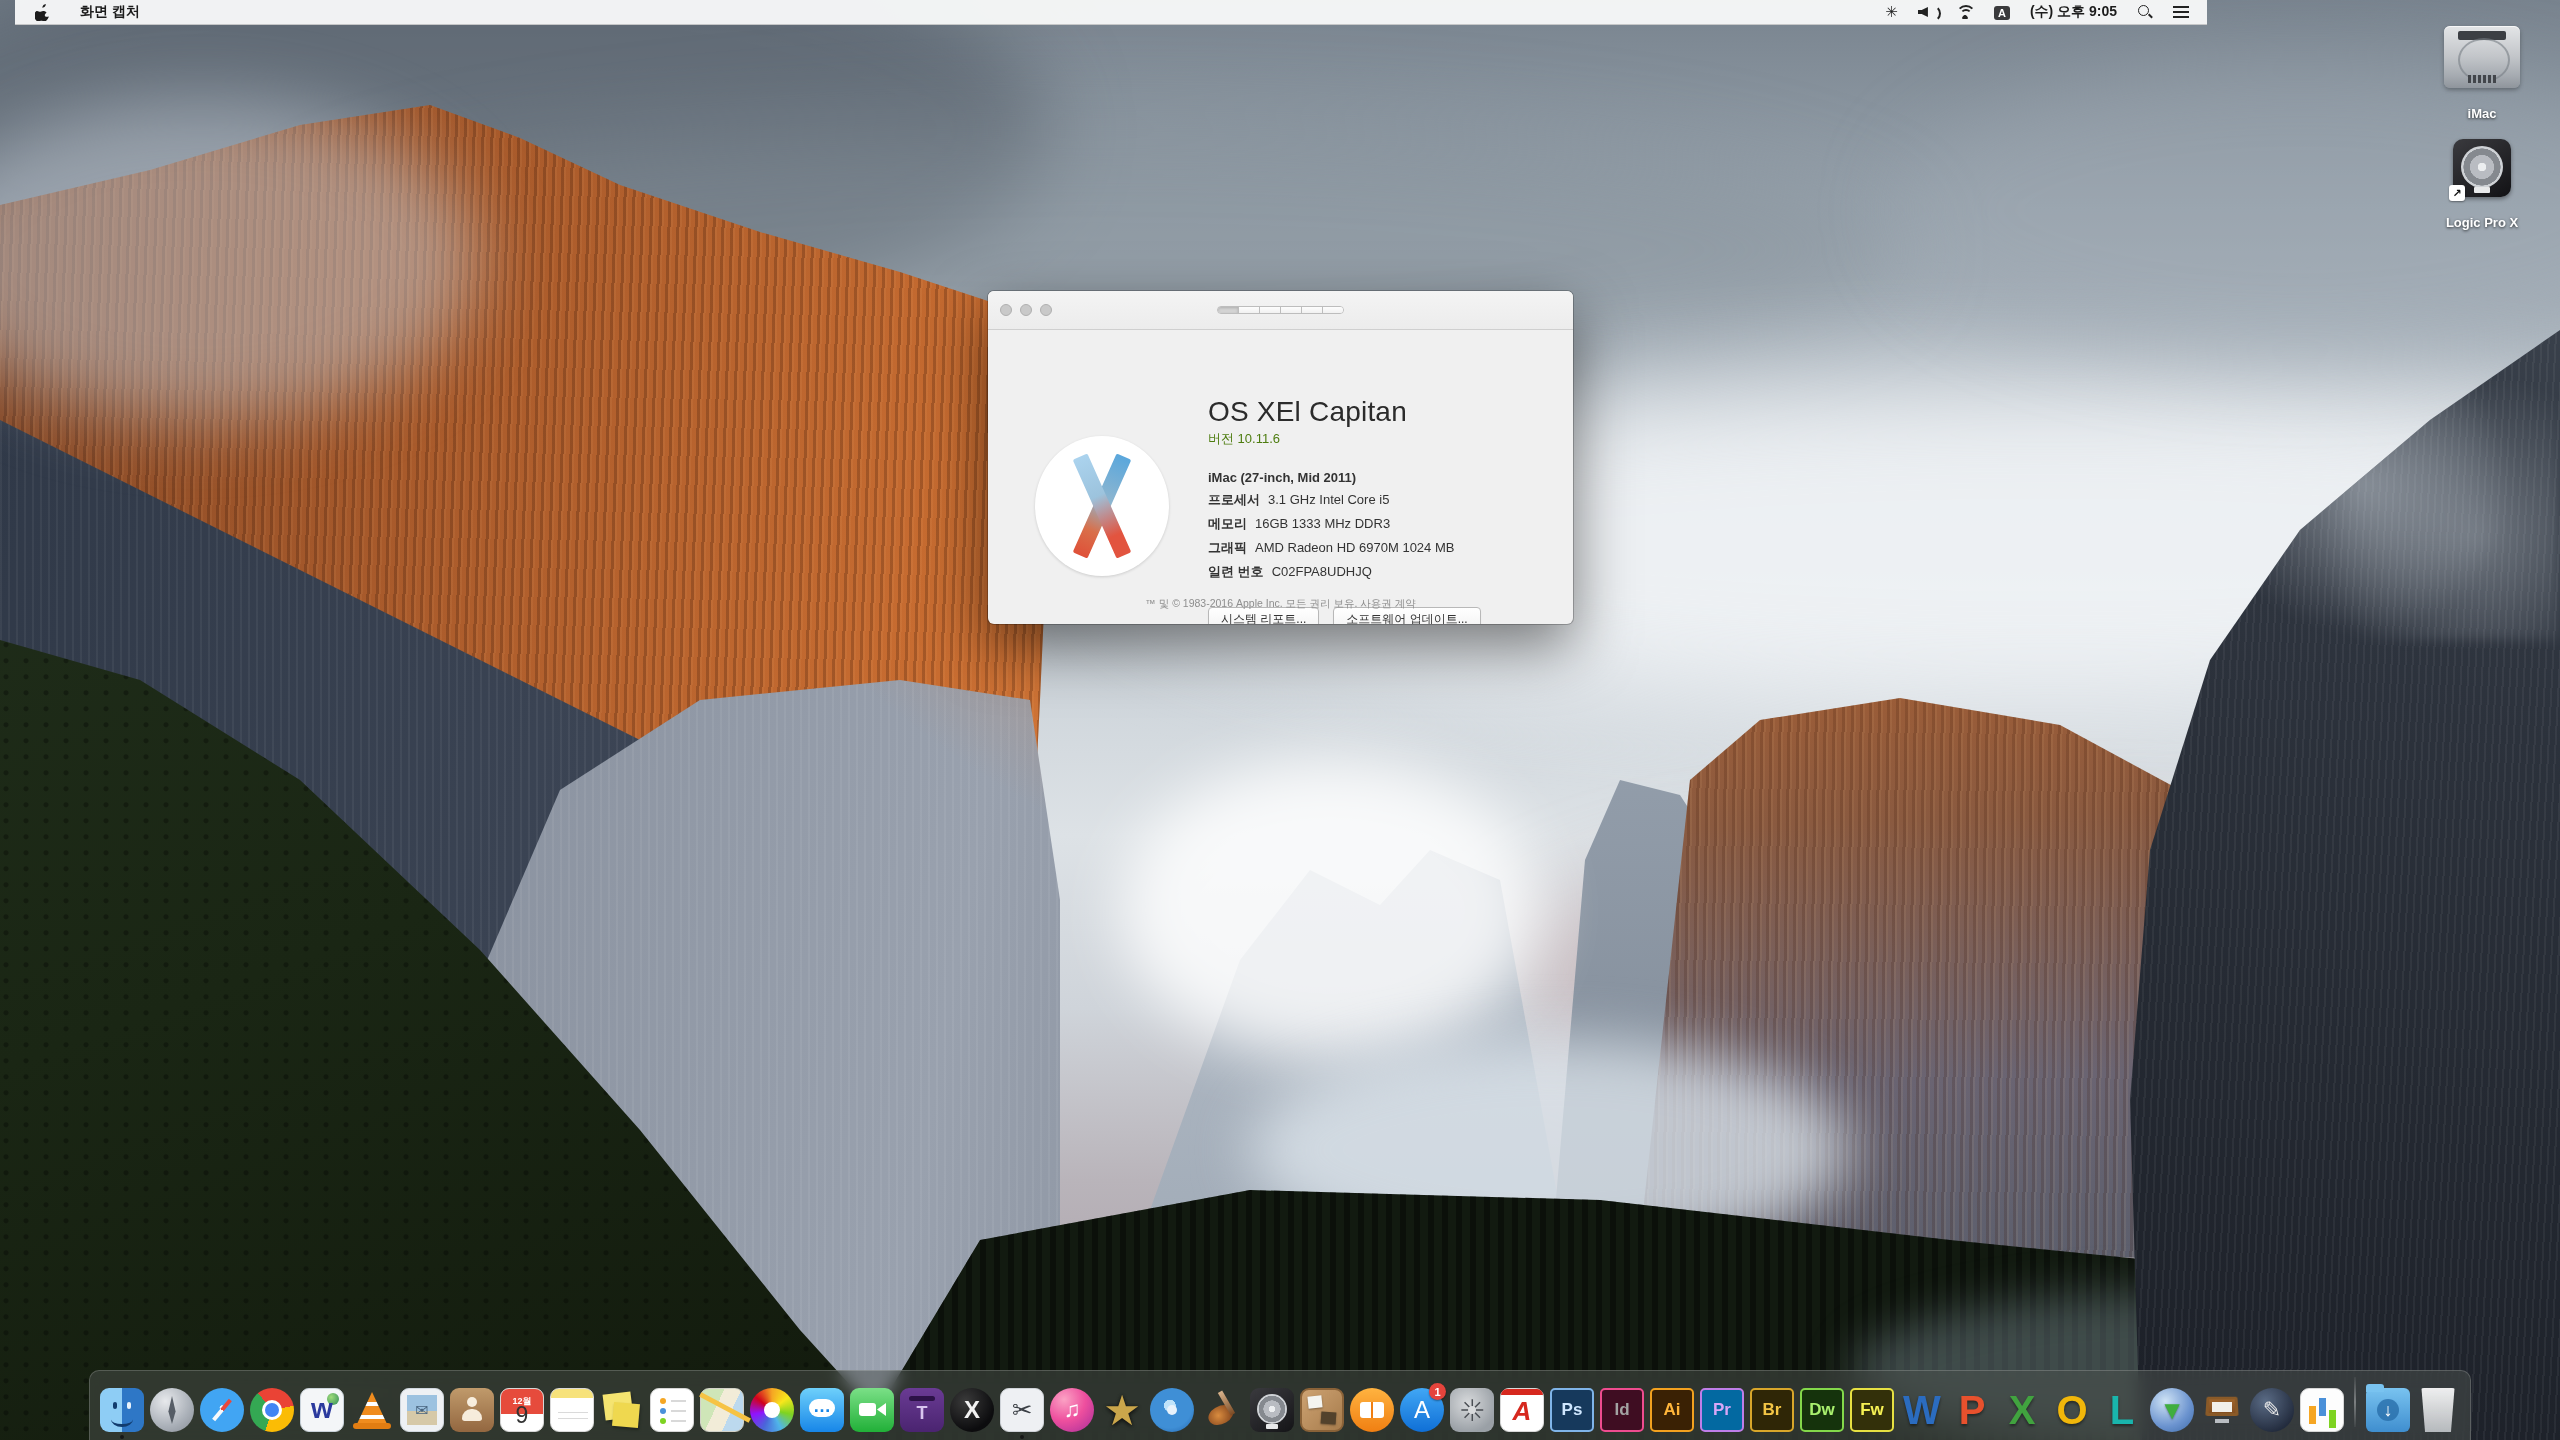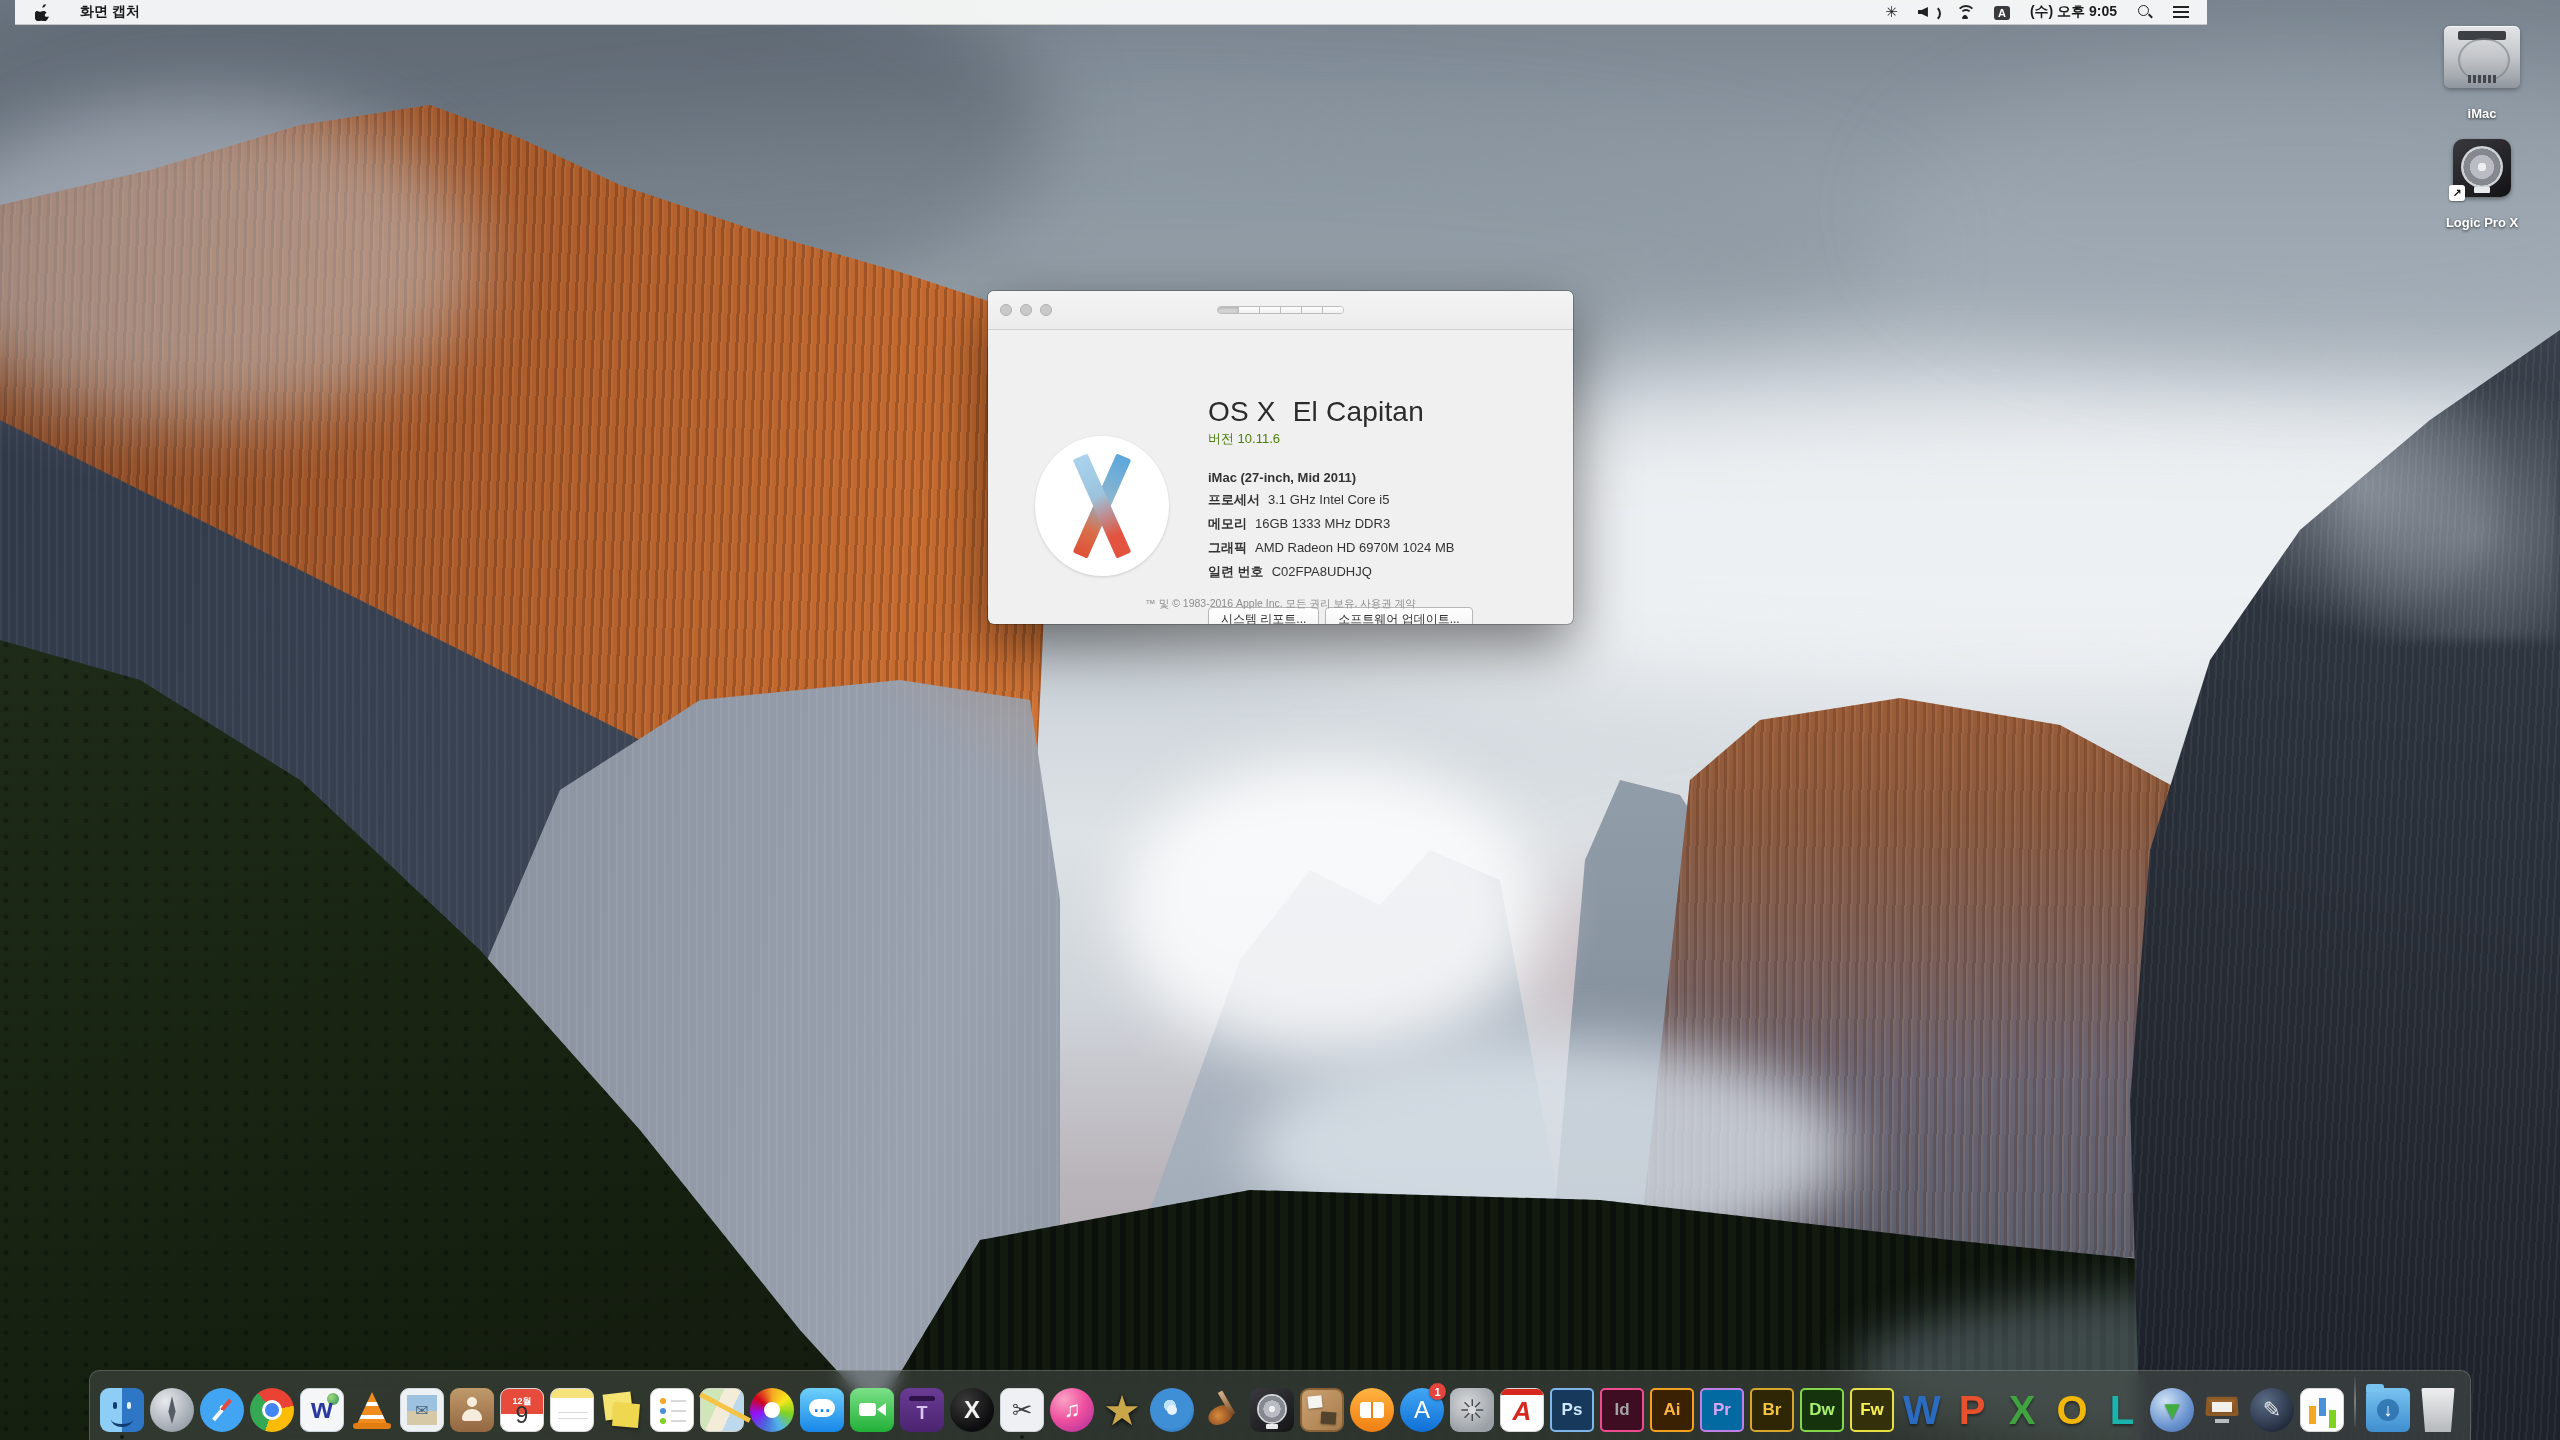--- a/index.html
+++ b/index.html
@@ -102,26 +102,26 @@
   .tab:last-child{border-right:none;}
   .tab.selected{background:#d4d4d4;box-shadow:inset 0 1px 3px rgba(0,0,0,.18);}
   .win-body{position:relative;height:295px;}
   .oslogo{position:absolute;left:47px;top:106px;width:134px;height:140px;border-radius:50%;background:#fff;box-shadow:0 1px 3px rgba(0,0,0,.15);overflow:hidden;}
   .oslogo .stroke{position:absolute;left:50%;top:50%;width:16px;height:108px;border-radius:2px;}
   .oslogo .s1{transform:translate(-50%,-50%) rotate(24deg);background:linear-gradient(180deg,#5aa7dc 0%,#8fb6cf 45%,#d96f4a 75%,#df5038 100%);}
   .oslogo .s2{transform:translate(-50%,-50%) rotate(-24deg);background:linear-gradient(180deg,#abd3ee 0%,#9cc3dd 40%,#e2543f 80%,#e2543f 100%);}
   .win-text{position:absolute;left:220px;top:66px;}
   .win-title{font-size:28px;color:#2b2b2b;letter-spacing:.2px;}
   .win-title .t-os{font-weight:500;}
-  .win-title .t-name{font-weight:200;margin-left:17px;}
+  .win-title .t-name{font-weight:200;margin-left:0;}
   .win-version{margin-top:2px;font-size:13px;color:#4d7c0f;}
   .win-model{margin-top:22px;font-size:13px;font-weight:bold;color:#333;}
   .spec-row{margin-top:6px;font-size:13px;color:#333;}
   .spec-row b{font-weight:bold;margin-right:8px;}
-  .win-buttons{margin-top:26px;display:flex;gap:6px;}
+  .win-buttons{margin-top:26px;display:flex;gap:14px;}
   .btn{font-size:12px;color:#333;background:linear-gradient(180deg,#ffffff,#f2f2f2);border:1px solid #b8b8b8;border-radius:4px;
     padding:3px 12px;box-shadow:0 1px 1px rgba(0,0,0,.08);white-space:nowrap;}
   .win-footer{position:absolute;left:0;right:0;bottom:14px;text-align:center;font-size:10.5px;color:#8e8e8e;}
 
   
   .dock{position:absolute;left:50%;transform:translateX(-50%);bottom:0;height:62px;z-index:60;
     background:rgba(74,80,77,.52);border:1px solid rgba(255,255,255,.18);border-bottom:none;border-radius:10px 10px 0 0;
     backdrop-filter:blur(8px);display:flex;align-items:flex-end;padding:0 10px 7px 10px;gap:6px;}
   .dock-item{position:relative;width:44px;height:46px;display:flex;align-items:center;justify-content:center;}
   .dock-item.running::after{content:"";position:absolute;bottom:-6px;left:50%;transform:translateX(-50%);

